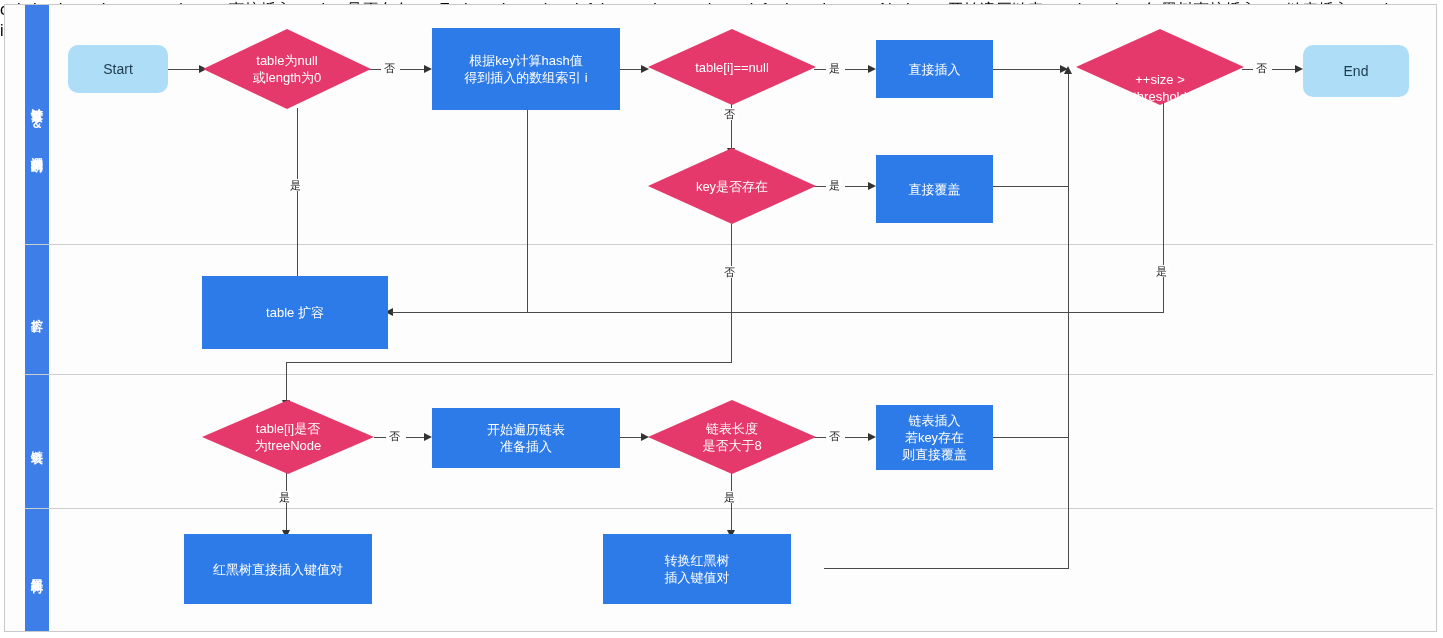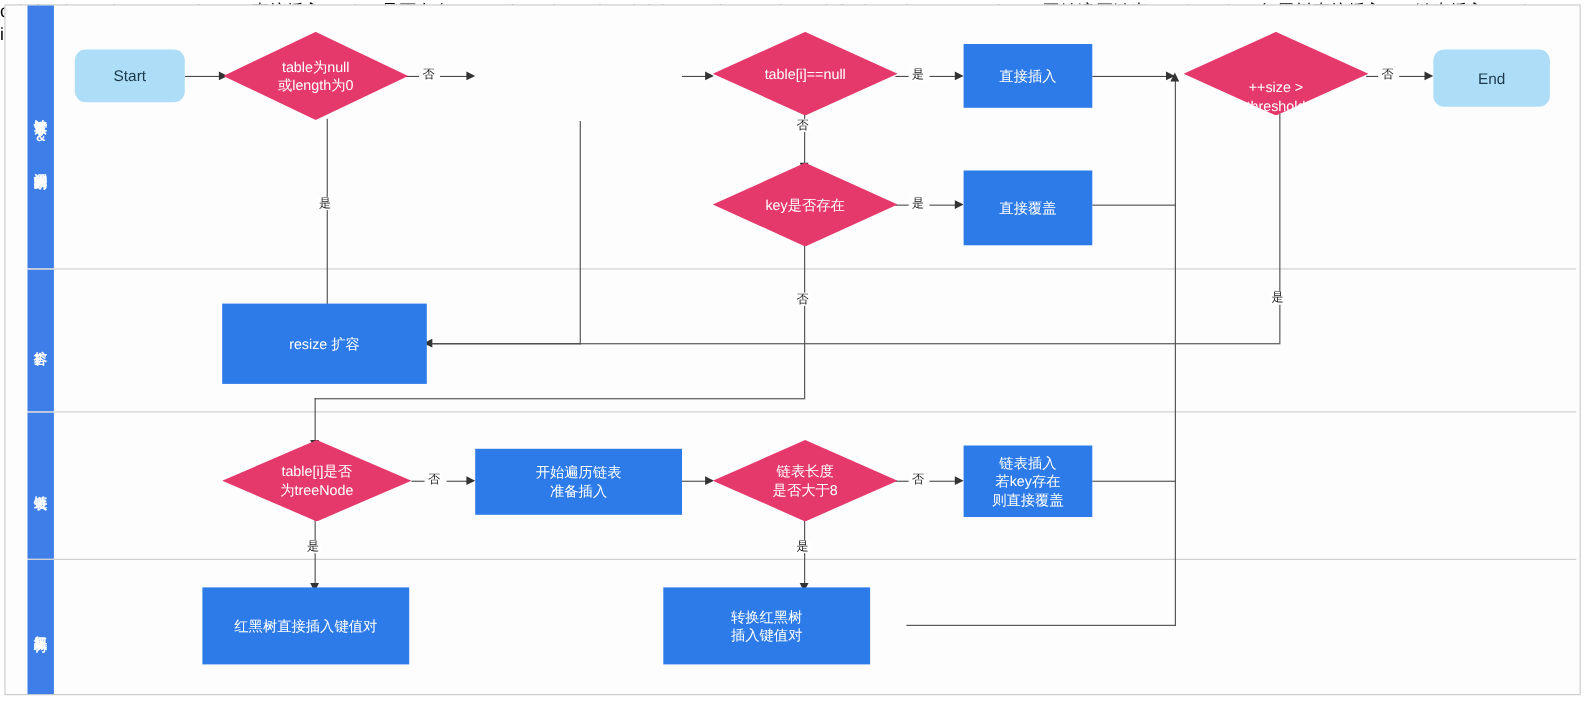--- a/index.html
+++ b/index.html
@@ -265,20 +265,22 @@
 
   
   <div class="node terminator" style="left:68px;top:45px;width:100px;height:48px;">Start</div>
 
   <div class="node decision" style="left:203px;top:29px;width:168px;height:80px;">
     <div class="dia"></div>
     <div class="dtext">table为null
 或length为0</div>
   </div>
 
+  <div class="node process" style="left:432px;top:28px;width:188px;height:82px;">根据key计算hash值
+得到插入的数组索引 i</div>
 
   <div class="node decision" style="left:648px;top:29px;width:168px;height:76px;">
     <div class="dia"></div>
     <div class="dtext">table[i]==null</div>
   </div>
 
   <div class="node process" style="left:876px;top:40px;width:117px;height:58px;">直接插入</div>
 
   <div class="node decision" style="left:1076px;top:29px;width:168px;height:76px;align-items:flex-end;">
     <div class="dia"></div>
@@ -288,21 +290,21 @@
 
   <div class="node terminator" style="left:1303px;top:45px;width:106px;height:52px;">End</div>
 
   <div class="node decision" style="left:648px;top:148px;width:168px;height:76px;">
     <div class="dia"></div>
     <div class="dtext">key是否存在</div>
   </div>
 
   <div class="node process" style="left:876px;top:155px;width:117px;height:68px;">直接覆盖</div>
 
-  <div class="node process" style="left:202px;top:276px;width:186px;height:73px;">resize 扩容</div>
+  <div class="node process" style="left:202px;top:276px;width:186px;height:73px;">table 扩容</div>
 
   <div class="node decision" style="left:202px;top:400px;width:172px;height:74px;">
     <div class="dia"></div>
     <div class="dtext">table[i]是否
 为treeNode</div>
   </div>
 
   <div class="node process" style="left:432px;top:408px;width:188px;height:60px;">开始遍历链表
 准备插入</div>
 

